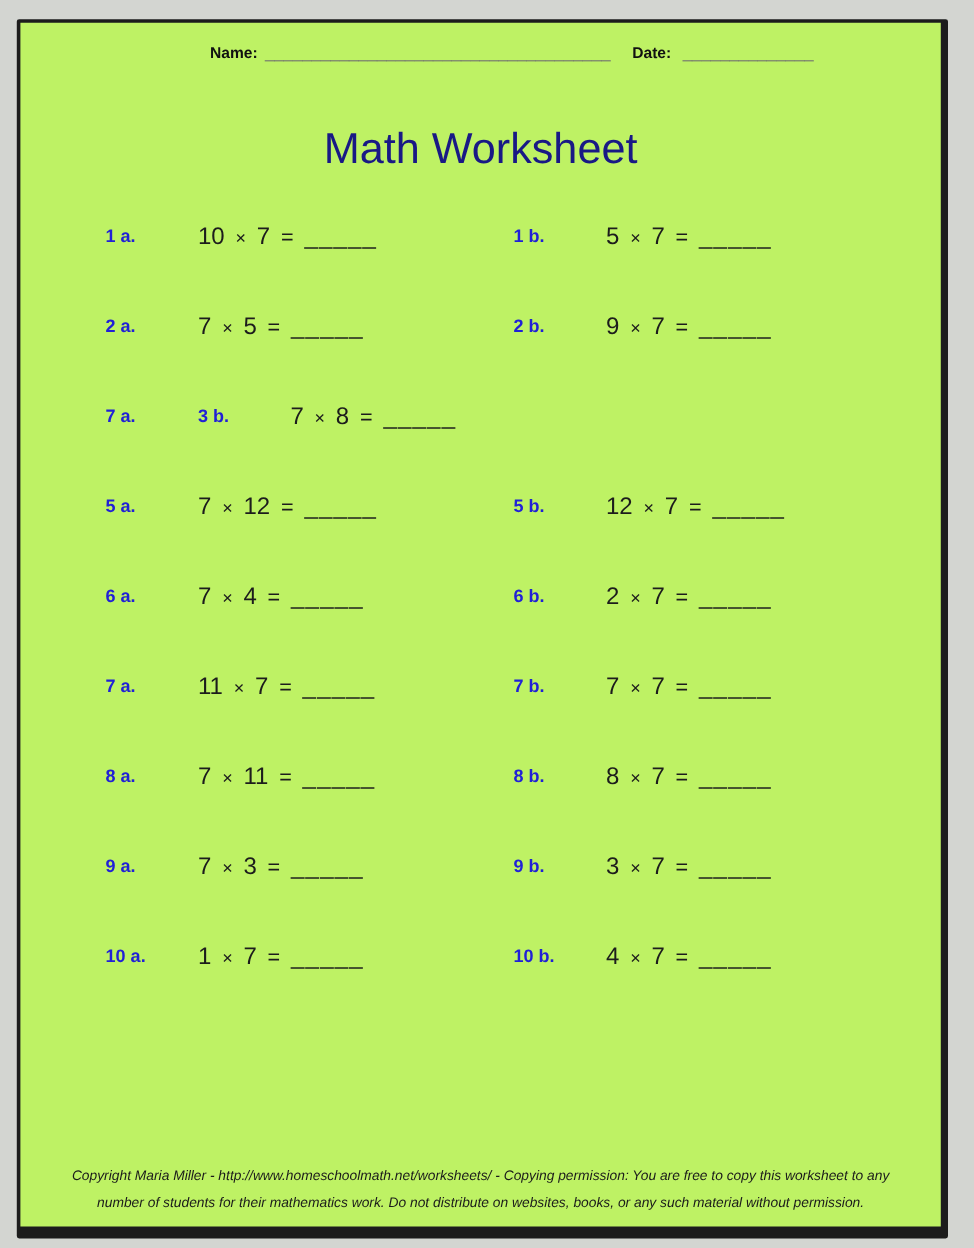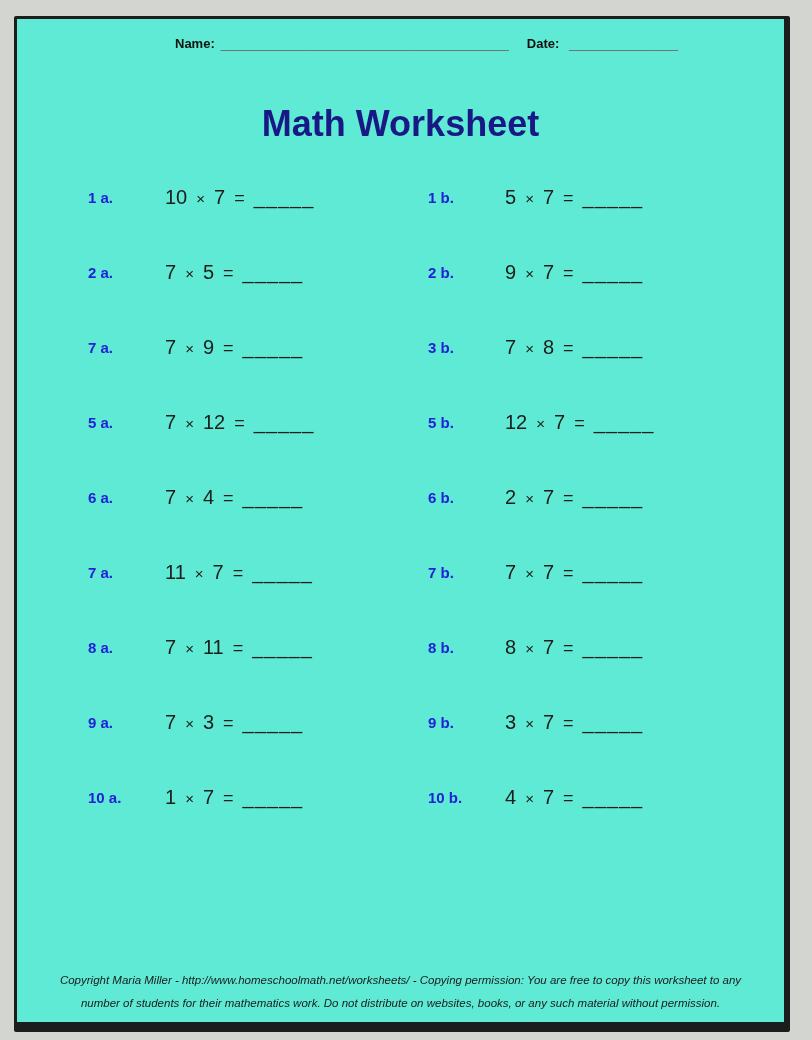--- a/index.html
+++ b/index.html
@@ -7,21 +7,21 @@
     width: 812px; height: 1040px;
     background: #d3d5d1;
     font-family: "Liberation Sans", sans-serif;
     overflow: hidden;
   }
   .page {
     position: absolute;
     left: 14px; top: 16px;
     width: 776px; height: 1016px;
     box-sizing: border-box;
-    background: #5eead4;
+    background: #bef264;
     border: 3px solid #1c1c1c;
     border-right-width: 6px;
     border-bottom-width: 10px;
     border-radius: 2px;
   }
   .header {
     display: flex;
     align-items: baseline;
     padding-left: 158px;
     margin-top: 16px;
@@ -36,21 +36,21 @@
     letter-spacing: 0px;
     font-size: 14px;
   }
   .name-rule { margin-left: 6px; }
   .date-block { margin-left: 18px; }
   .date-rule { margin-left: 6px; }
   .title {
     margin-top: 52px;
     text-align: center;
     font-size: 36px;
-    font-weight: bold;
+    font-weight: normal;
     color: var(--title-color, #191985);
     letter-spacing: 0px;
   }
   .problems {
     margin-top: 39px;
     padding-left: 71px;
   }
   .row {
     display: flex;
     align-items: center;
@@ -110,21 +110,20 @@
 
     <div class="row">
       <span class="plabel">2 a.</span>
       <span class="prob prob-a"><span>7</span><span class="times">×</span><span>5</span><span class="eq">=</span><span class="blank">_____</span></span>
       <span class="plabel">2 b.</span>
       <span class="prob"><span>9</span><span class="times">×</span><span>7</span><span class="eq">=</span><span class="blank">_____</span></span>
     </div>
 
     <div class="row">
       <span class="plabel">7 a.</span>
-      <span class="prob prob-a"><span>7</span><span class="times">×</span><span>9</span><span class="eq">=</span><span class="blank">_____</span></span>
       <span class="plabel">3 b.</span>
       <span class="prob"><span>7</span><span class="times">×</span><span>8</span><span class="eq">=</span><span class="blank">_____</span></span>
     </div>
 
 
     <div class="row">
       <span class="plabel">5 a.</span>
       <span class="prob prob-a"><span>7</span><span class="times">×</span><span>12</span><span class="eq">=</span><span class="blank">_____</span></span>
       <span class="plabel">5 b.</span>
       <span class="prob"><span>12</span><span class="times">×</span><span>7</span><span class="eq">=</span><span class="blank">_____</span></span>

